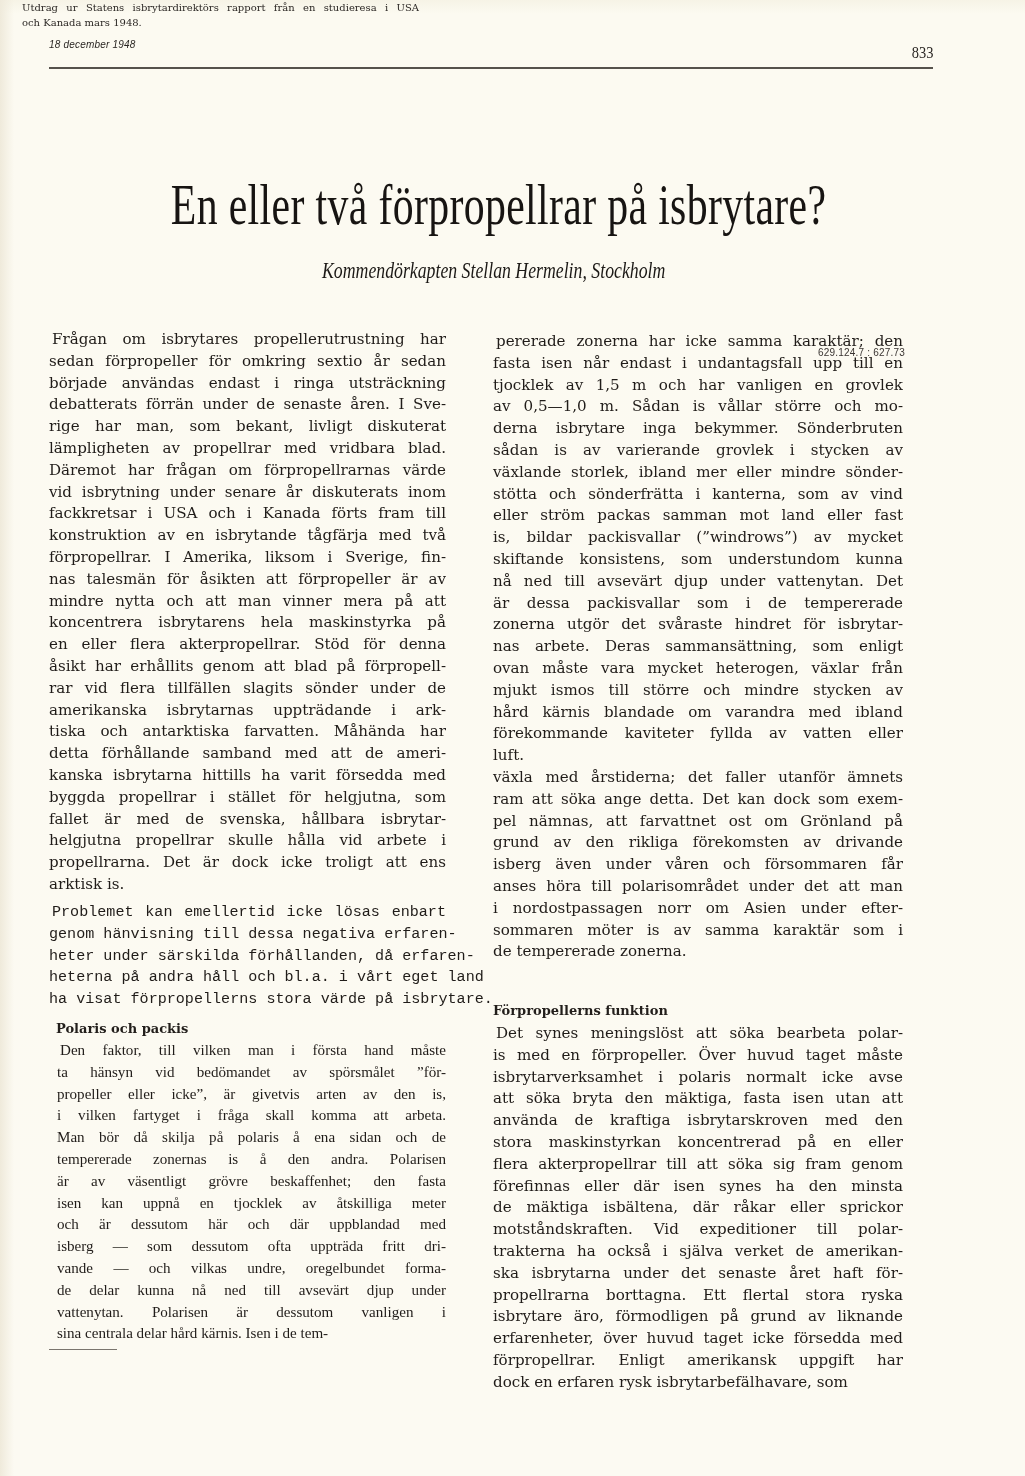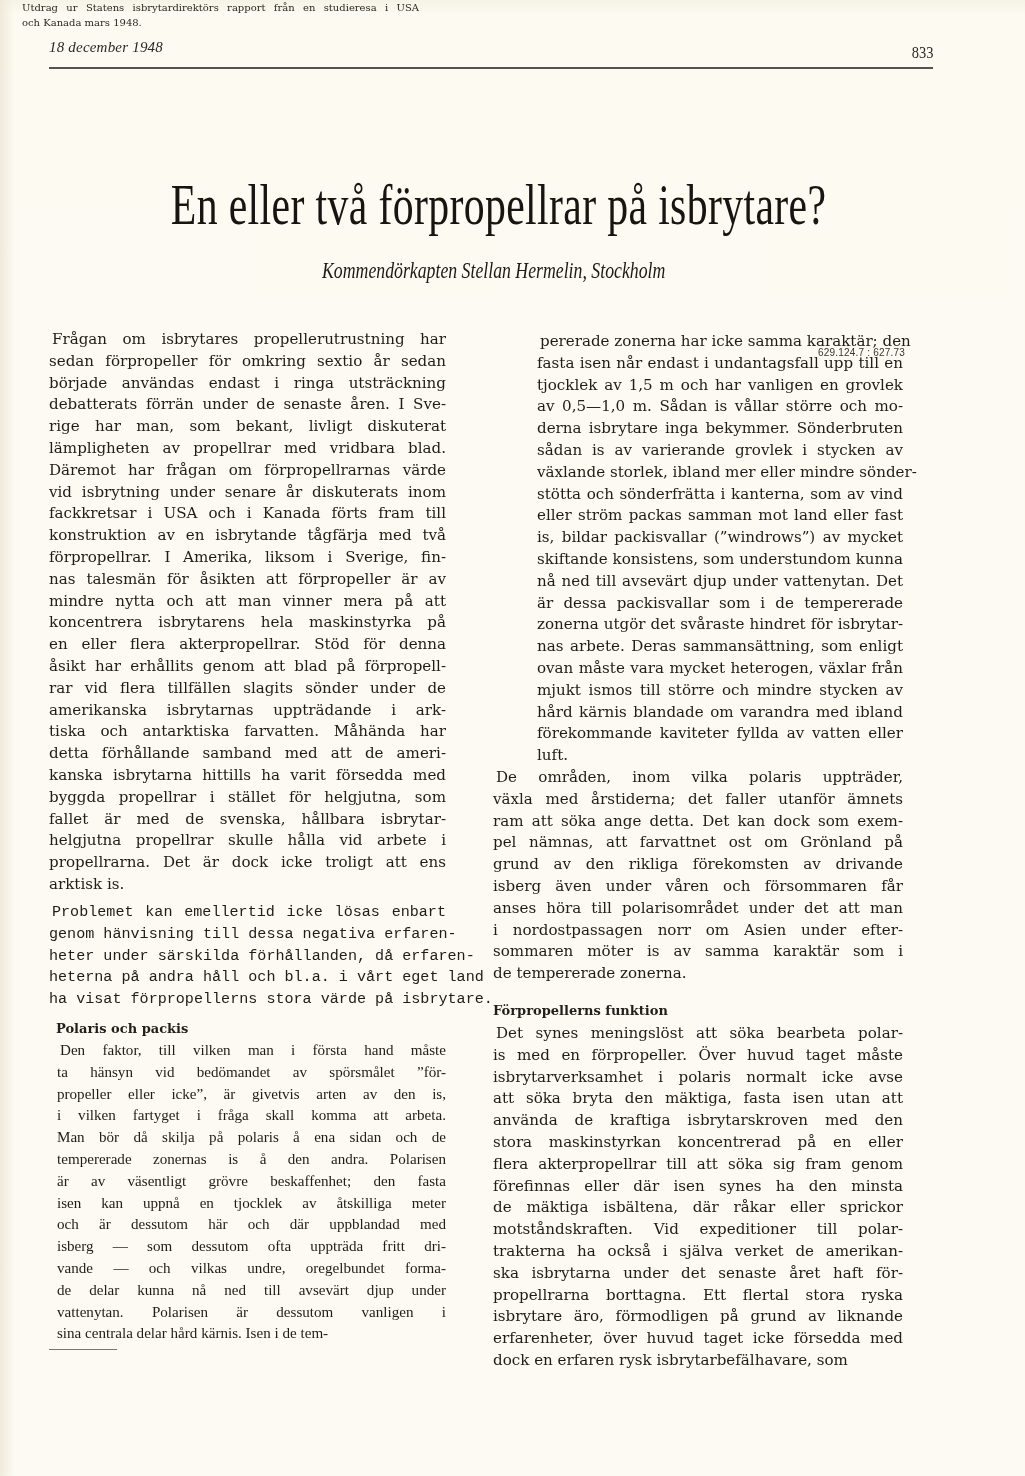--- a/index.html
+++ b/index.html
@@ -17,22 +17,22 @@
     .edge-shade {
       position: absolute; top: 0; bottom: 0; left: 0; width: 14px;
       background: linear-gradient(90deg, #efeadb, rgba(252,250,241,0));
     }
     .running-head {
       position: absolute; top: 38px; left: 49px; right: 92px;
       height: 32px;
     }
     .head-date {
       position: absolute; left: 0; top: 1px;
-      font-family: Liberation Serif, serif; font-style: italic;
-      font-size: 15px; letter-spacing: 0.2px; color: #2a2623;
+      font-family: Liberation Sans, sans-serif; font-style: italic;
+      font-size: 10px; letter-spacing: 0.2px; color: #2a2623;
     }
     .head-page {
       position: absolute; right: 0; top: 5px;
       font-family: "Liberation Serif", serif;
       font-size: 17px; color: #2a2623; transform: scaleX(0.85); transform-origin: right;
     }
     .head-rule {
       position: absolute; left: 0; right: 0; top: 29px;
       height: 2px; background: #56524c;
     }
@@ -162,21 +162,21 @@
     </div>
 </section>
 
 <div class="footnote-rule"></div>
 <div class="footnote" id="footnote" style="position: absolute; left: 0px; right: 0px; top: 0px;">
     <span class="line">Utdrag ur Statens isbrytardirektörs rapport från en studieresa i USA</span>
     <span class="line last">och Kanada mars 1948.</span>
   </div>
 
 <section class="col col-right">
-  <div id="right-p1" style="position: absolute; left: 0px; right: 0px; top: 0px; margin-left: 44px;">
+  <div id="right-p1" style="position: absolute; left: 0px; right: 0px; top: 0px;">
       <span class="line indent">pererade zonerna har icke samma karaktär; den</span>
       <span class="line">fasta isen når endast i undantagsfall upp till en</span>
       <span class="line">tjocklek av 1,5 m och har vanligen en grovlek</span>
       <span class="line">av 0,5—1,0 m. Sådan is vållar större och mo-</span>
       <span class="line">derna isbrytare inga bekymmer. Sönderbruten</span>
       <span class="line">sådan is av varierande grovlek i stycken av</span>
       <span class="line">växlande storlek, ibland mer eller mindre sönder-</span>
       <span class="line">stötta och sönderfrätta i kanterna, som av vind</span>
       <span class="line">eller ström packas samman mot land eller fast</span>
       <span class="line">is, bildar packisvallar (”windrows”) av mycket</span>
@@ -185,21 +185,20 @@
       <span class="line">är dessa packisvallar som i de tempererade</span>
       <span class="line">zonerna utgör det svåraste hindret för isbrytar-</span>
       <span class="line">nas arbete. Deras sammansättning, som enligt</span>
       <span class="line">ovan måste vara mycket heterogen, växlar från</span>
       <span class="line">mjukt ismos till större och mindre stycken av</span>
       <span class="line">hård kärnis blandade om varandra med ibland</span>
       <span class="line">förekommande kaviteter fyllda av vatten eller</span>
       <span class="line last">luft.</span>
     </div>
   <div id="right-p2" style="position: absolute; left: 0px; right: 0px; top: 436px;">
-      <span class="line indent">De områden, inom vilka polaris uppträder,</span>
       <span class="line">växla med årstiderna; det faller utanför ämnets</span>
       <span class="line">ram att söka ange detta. Det kan dock som exem-</span>
       <span class="line">pel nämnas, att farvattnet ost om Grönland på</span>
       <span class="line">grund av den rikliga förekomsten av drivande</span>
       <span class="line">isberg även under våren och försommaren får</span>
       <span class="line">anses höra till polarisområdet under det att man</span>
       <span class="line">i nordostpassagen norr om Asien under efter-</span>
       <span class="line">sommaren möter is av samma karaktär som i</span>
       <span class="line last">de tempererade zonerna.</span>
     </div>
@@ -215,15 +214,16 @@
       <span class="line">stora maskinstyrkan koncentrerad på en eller</span>
       <span class="line">flera akterpropellrar till att söka sig fram genom</span>
       <span class="line">förefinnas eller där isen synes ha den minsta</span>
       <span class="line">de mäktiga isbältena, där råkar eller sprickor</span>
       <span class="line">motståndskraften. Vid expeditioner till polar-</span>
       <span class="line">trakterna ha också i själva verket de amerikan-</span>
       <span class="line">ska isbrytarna under det senaste året haft för-</span>
       <span class="line">propellrarna borttagna. Ett flertal stora ryska</span>
       <span class="line">isbrytare äro, förmodligen på grund av liknande</span>
       <span class="line">erfarenheter, över huvud taget icke försedda med</span>
+      <span class="line">förpropellrar. Enligt amerikansk uppgift har</span>
       <span class="line last">dock en erfaren rysk isbrytarbefälhavare, som</span>
     </div>
 </section>
 
 </body></html>

